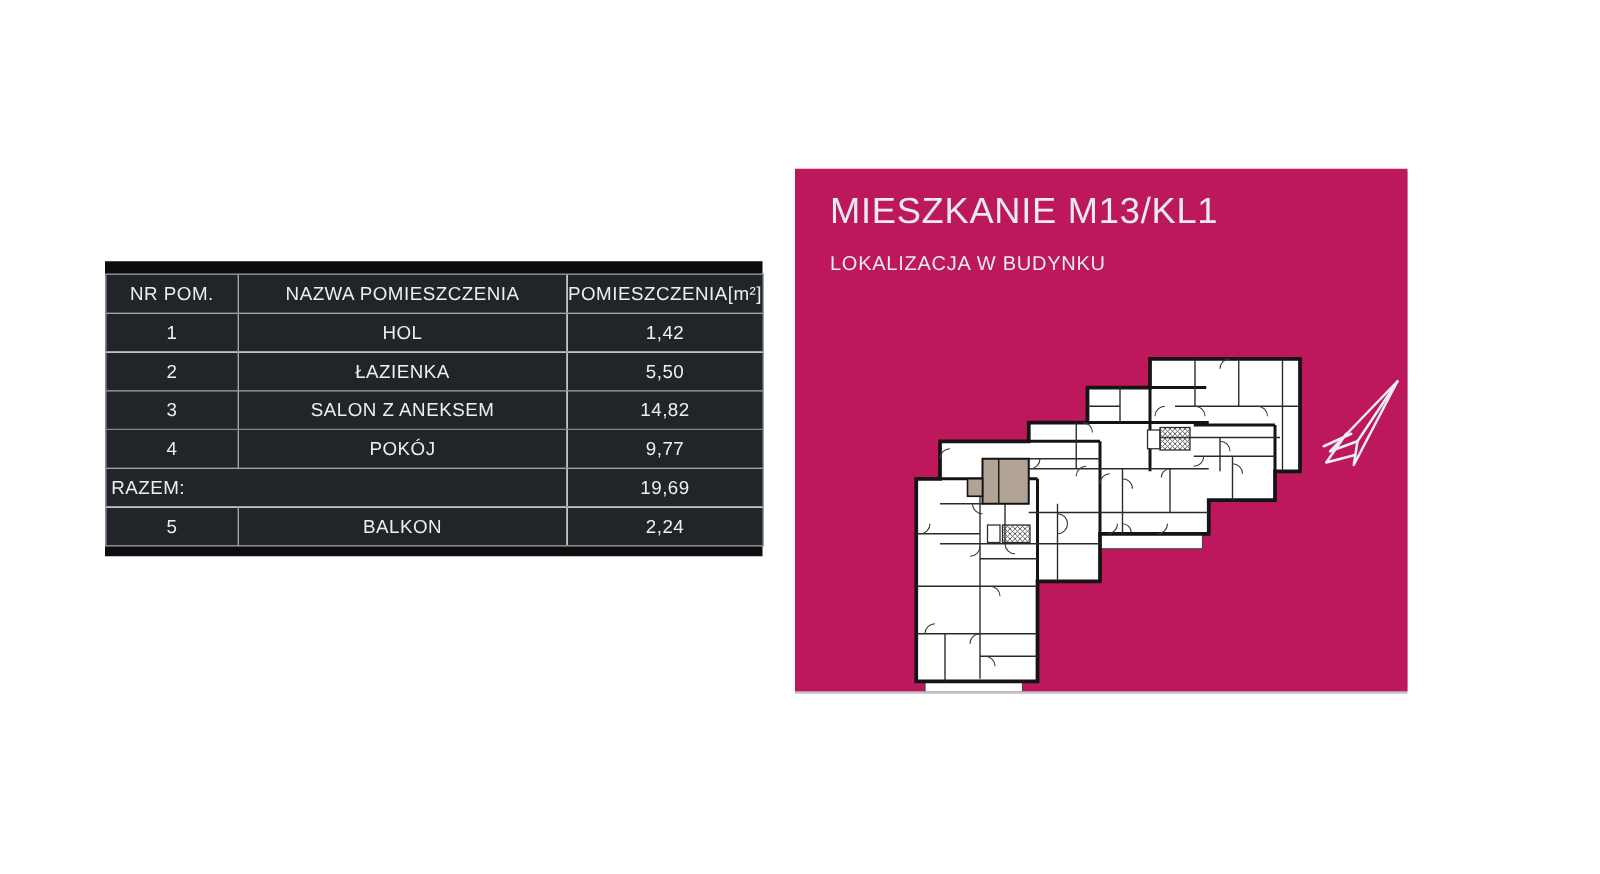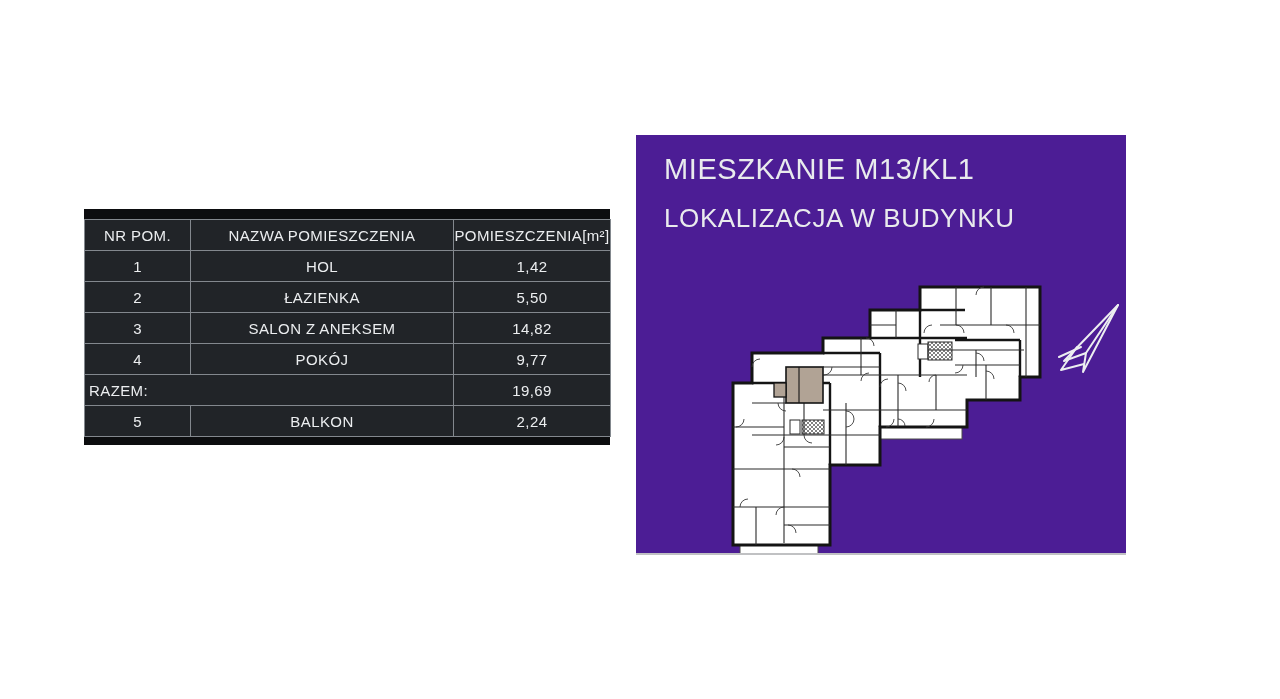--- a/index.html
+++ b/index.html
@@ -16,25 +16,25 @@
   table{border-collapse:collapse;width:100%;table-layout:fixed;}
   th,td{
     border:1px solid #83888e;background:#212428;color:#eceef0;
     font-size:15px;font-weight:400;text-align:center;height:30px;
     padding:0;letter-spacing:0.4px;white-space:nowrap;overflow:hidden;
   }
   td.total-label{text-align:left;padding-left:4px;}
   
   .panel{
     position:absolute;left:636px;top:135px;width:490px;height:418px;
-    background:#4c1d95;box-shadow:0 2px 0 rgba(150,152,155,.6);
+    background:#be185d;box-shadow:0 2px 0 rgba(150,152,155,.6);
   }
   .panel-text{position:absolute;left:28px;top:16px;color:#e9ebed;}
   .panel-title{font-size:29px;line-height:1.3;letter-spacing:0.6px;font-weight:400;}
-  .panel-subtitle{font-size:26px;letter-spacing:0.6px;margin-top:14px;font-weight:400;}
+  .panel-subtitle{font-size:16px;letter-spacing:0.6px;margin-top:14px;font-weight:400;}
   svg.plan{position:absolute;left:0;top:0;width:490px;height:418px;display:block;}
   .wall-thin{stroke:#2a2a2a;stroke-width:1.1;fill:none;}
   .wall-thick{stroke:#141414;stroke-width:2.4;fill:none;}
   .door{stroke:#3a3a3a;stroke-width:0.9;fill:none;}
   .balcony{stroke:#4a4a4a;stroke-width:1;fill:#ffffff;}
 </style>
 </head>
 <body>
 
 <div class="table-wrap">

